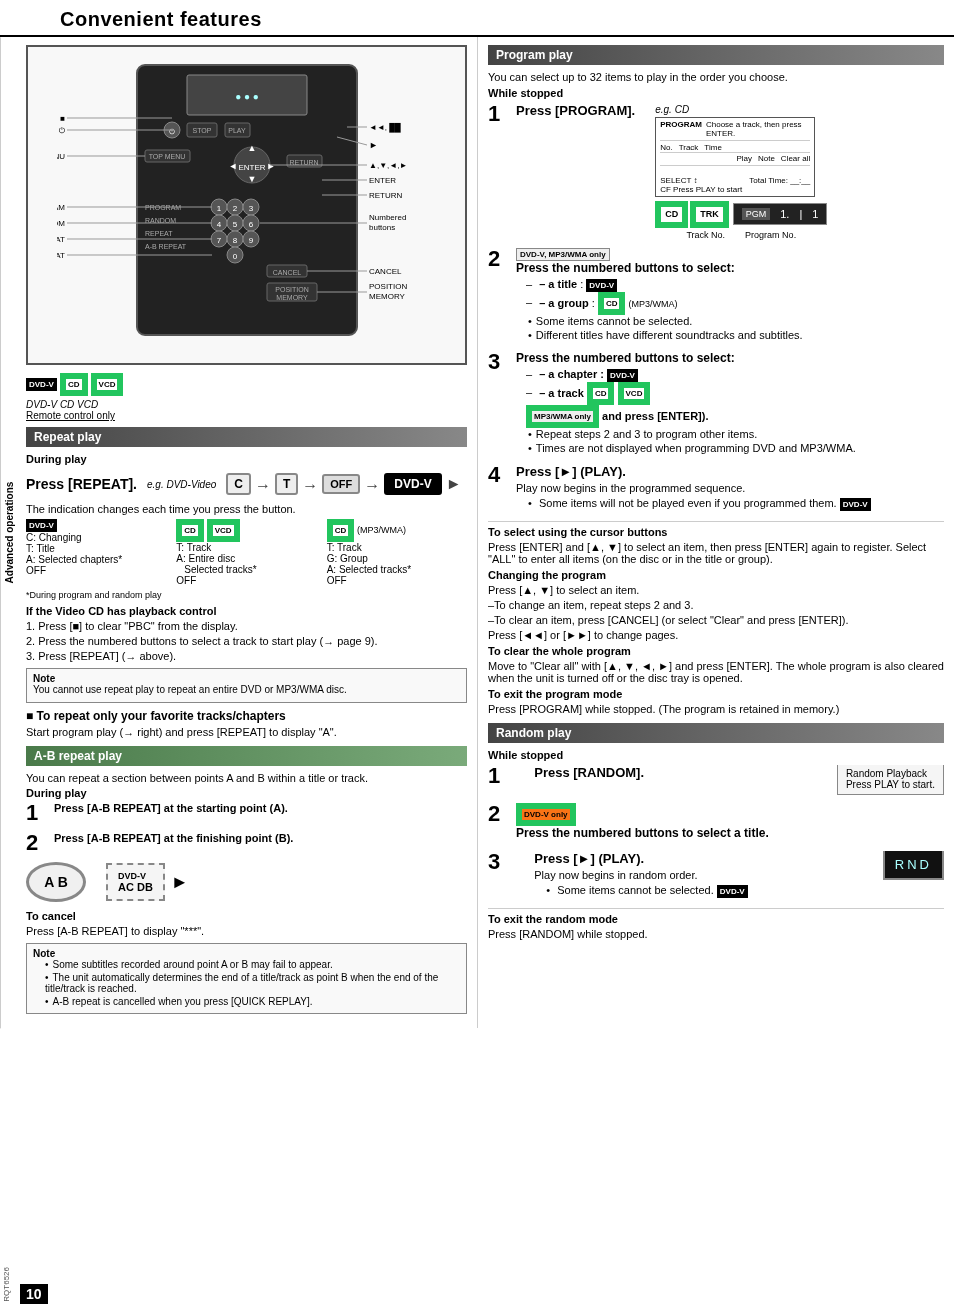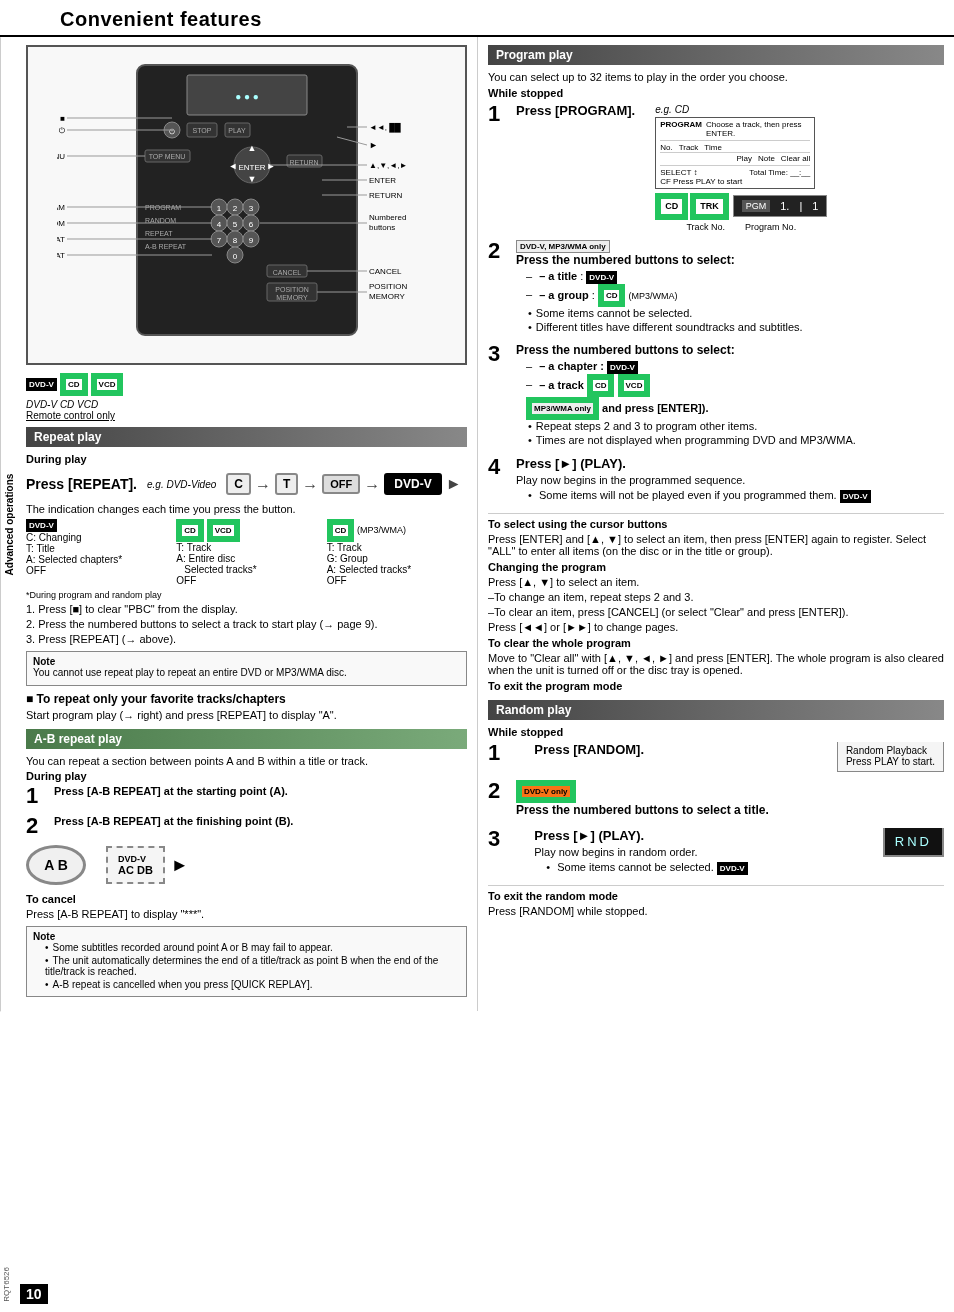--- a/index.html
+++ b/index.html
@@ -459,20 +459,21 @@
           </div>
           <div>T: Track</div>
           <div>G: Group</div>
           <div>A: Selected tracks*</div>
           <div>OFF</div>
         </div>
       </div>
 
       <p class="small-text" style="margin-top:2px;">*During program and random play</p>
 
+      <p class="bold" style="margin-top:5px;">If the Video CD has playback control</p>
       <div>
         <p>1. Press [■] to clear "PBC" from the display.</p>
         <p>2. Press the numbered buttons to select a track to start play (→ page 9).</p>
         <p>3. Press [REPEAT] (→ above).</p>
       </div>
 
       <div class="note-box">
         <span class="note-label">Note</span>
         <p>You cannot use repeat play to repeat an entire DVD or MP3/WMA disc.</p>
       </div>
@@ -549,21 +550,21 @@
                 <div style="display:flex; gap:6px; font-size:8px; border-bottom:1px solid #ccc;">
                   <span>No.</span>
                   <span>Track</span>
                   <span>Time</span>
                 </div>
                 <div style="display:flex; gap:6px; justify-content:flex-end; font-size:8px; margin-top:1px;">
                   <span>Play</span>
                   <span>Note</span>
                   <span>Clear all</span>
                 </div>
-                <div style="font-size:8px; border-top:1px solid #ccc; margin-top:2px; padding-top:2px; display:flex; justify-content:space-between;">
+                <div style="font-size:8px; border-top:1px solid #ccc; margin-top:2px; padding-top:10px; display:flex; justify-content:space-between;">
                   <span>SELECT ↕</span>
                   <span>Total Time: __:__</span>
                 </div>
                 <div style="font-size:8px; text-align:left;">CF Press PLAY to start</div>
               </div>
               
               <div style="margin-top:4px; display:flex; gap:4px; align-items:center;">
                 <div style="display:flex; gap:2px;">
                   <span class="inline-badge" style="font-size:9px; padding:1px 4px;">CD</span>
                   <span class="inline-badge" style="font-size:9px; padding:1px 4px;">TRK</span>
@@ -648,20 +649,21 @@
         <p class="bold" style="margin-top:4px;">Changing the program</p>
         <p>Press [▲, ▼] to select an item.</p>
         <p>–To change an item, repeat steps 2 and 3.</p>
         <p>–To clear an item, press [CANCEL] (or select "Clear" and press [ENTER]).</p>
         <p>Press [◄◄] or [►►] to change pages.</p>
 
         <p class="bold" style="margin-top:4px;">To clear the whole program</p>
         <p>Move to "Clear all" with [▲, ▼, ◄, ►] and press [ENTER]. The whole program is also cleared when the unit is turned off or the disc tray is opened.</p>
 
         <p class="bold" style="margin-top:4px;">To exit the program mode</p>
+        <p>Press [PROGRAM] while stopped. (The program is retained in memory.)</p>
       </div>
 
       <div class="section-header" style="margin-top:8px;">
         <span>Random play</span>
       </div>
 
       <p class="bold">While stopped</p>
 
       <div class="step-row" style="margin-top:4px; display:flex; align-items:flex-start;">
         <span class="step-num">1</span>

